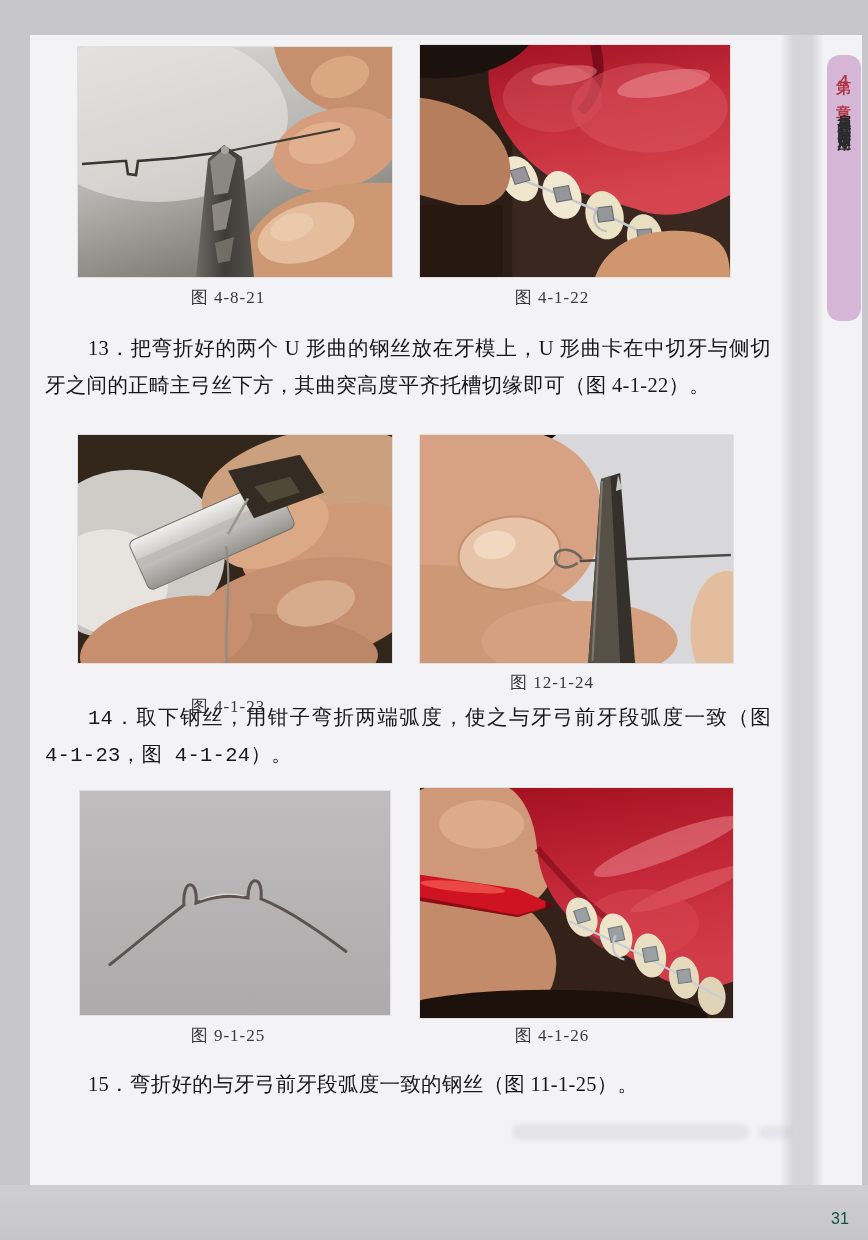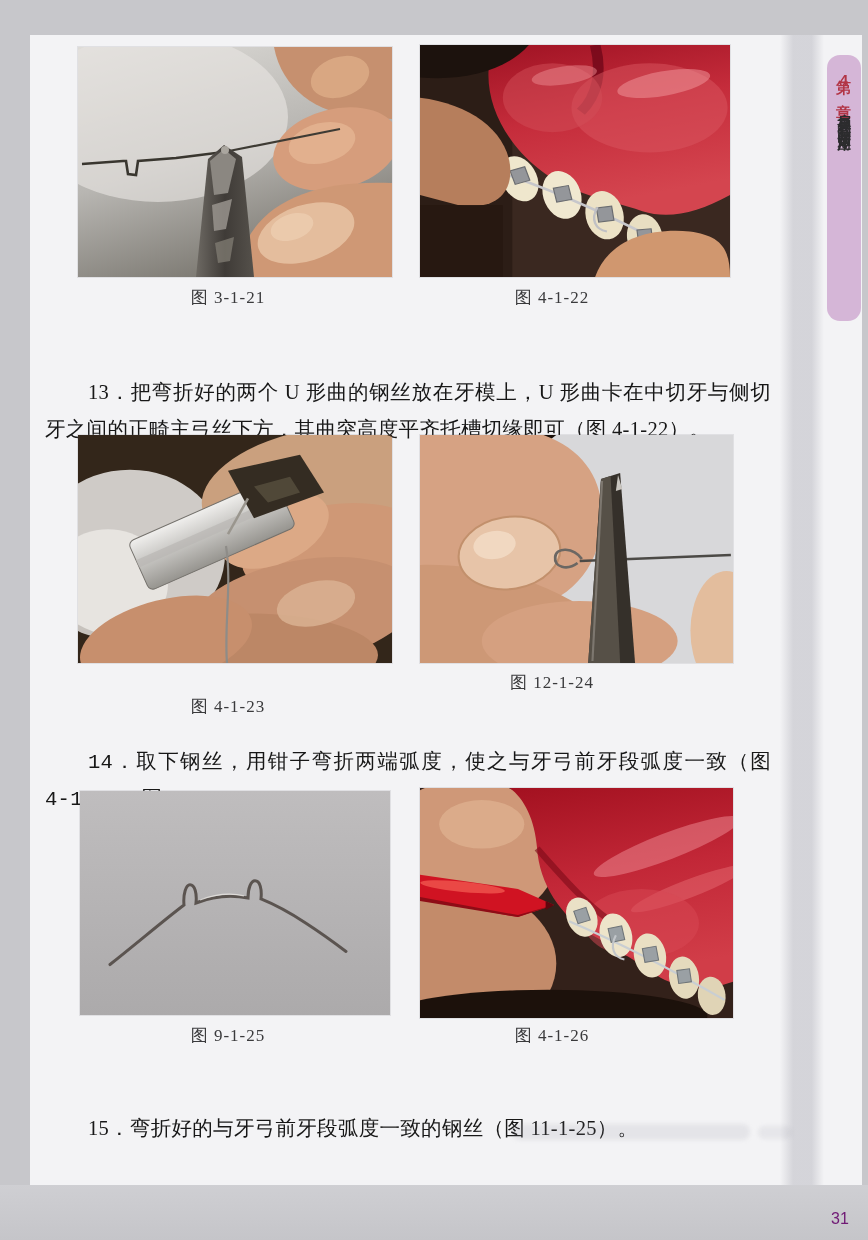--- a/index.html
+++ b/index.html
@@ -38,26 +38,26 @@
   .photo{position:absolute;overflow:hidden;box-shadow:0 0 0 1px rgba(120,120,130,.15);}
   .photo svg{display:block;width:100%;height:100%;}
   .caption{
     position:absolute;width:300px;text-align:center;
     font-size:17px;color:#3a3a3c;letter-spacing:1px;
   }
   .cap-l{left:78px;} .cap-r{left:402px;}
   .para{
     position:absolute;left:45px;width:726px;
     font-size:20.5px;line-height:37px;color:#171717;
-    text-align:justify;text-indent:43px;letter-spacing:.3px;margin-top:44px;
+    text-align:justify;text-indent:43px;letter-spacing:.3px;
   }
   .page-number{
     position:absolute;left:820px;top:1210px;width:40px;text-align:center;
     font-family:"Liberation Sans","DejaVu Sans",sans-serif;
-    font-size:16px;color:#701a75;
+    font-size:16px;color:#14532d;
   }
   .ghost-smudge{
     position:absolute;left:512px;top:1124px;width:238px;height:16px;
     background:rgba(140,140,158,.14);border-radius:8px;filter:blur(2px);
   }
   .ghost-smudge2{
     position:absolute;left:758px;top:1126px;width:34px;height:13px;
     background:rgba(140,140,158,.12);border-radius:7px;filter:blur(2px);
   }
 </style>
@@ -138,21 +138,21 @@
       <rect x="184" y="182" width="12" height="13" transform="rotate(-6 190 188)"></rect>
     </g>
     <path d="M150,160 C144,172 148,182 158,184" fill="none" stroke="#c0c0c4" stroke-width="2"></path>
     <path d="M0,52 C42,58 72,84 76,118 C79,148 62,164 32,158 L0,148 Z" fill="#b67e5c"></path>
     <path d="M148,229 C158,196 188,180 228,184 C252,188 262,198 262,229 Z" fill="#d0976f"></path>
     <path d="M0,0 L92,0 C74,24 40,36 0,32 Z" fill="#1c120d"></path>
     <rect x="0" y="158" width="70" height="71" fill="#271811"></rect>
   </svg>
 </div>
 
-<div class="caption cap-l" style="top:286px;">图 3-1-21</div>
+<div class="caption cap-l" style="top:286px;">图 4-8-21</div>
 <div class="caption cap-r" style="top:286px;">图 4-1-22</div>
 
 <div class="para" style="top:330px;">13．把弯折好的两个 U 形曲的钢丝放在牙模上，U 形曲卡在中切牙与侧切牙之间的正畸主弓丝下方，其曲突高度平齐托槽切缘即可（图 4-1-22）。</div>
 
 <div class="photo" style="left:78px;top:435px;width:314px;height:228px;">
   <svg viewBox="0 0 314 230" preserveAspectRatio="none">
     <defs>
       <linearGradient id="p3metal" x1="0" y1="0" x2="0" y2="1">
         <stop offset="0" stop-color="#f0efed"></stop>
           <stop offset="1" stop-color="#96948f"></stop>

